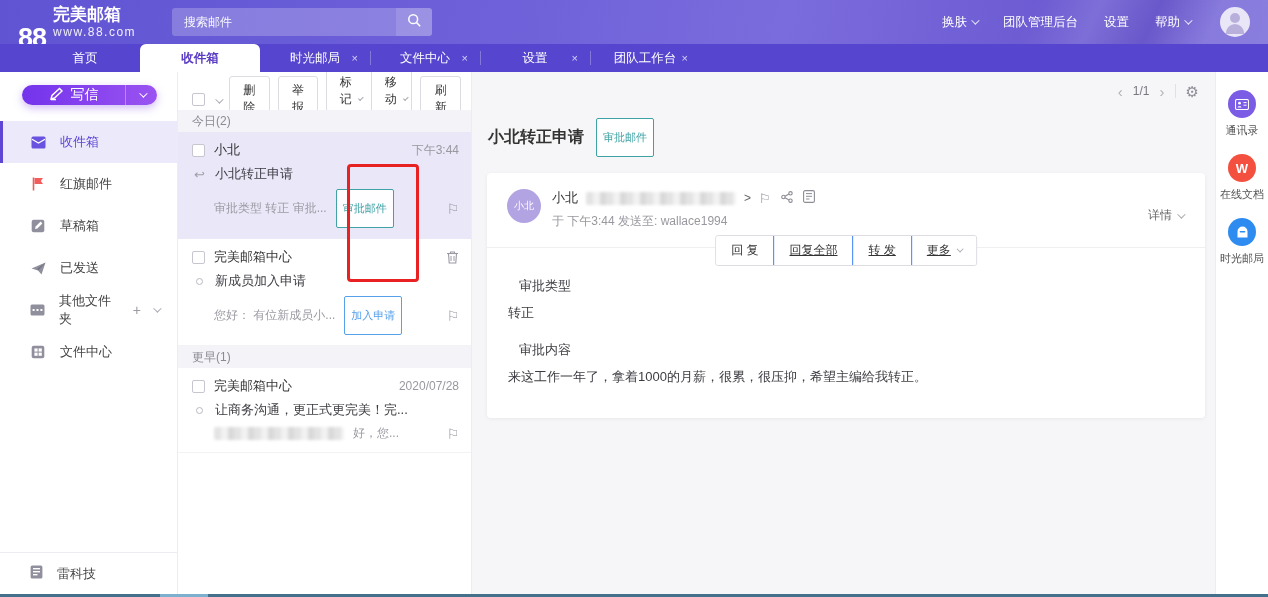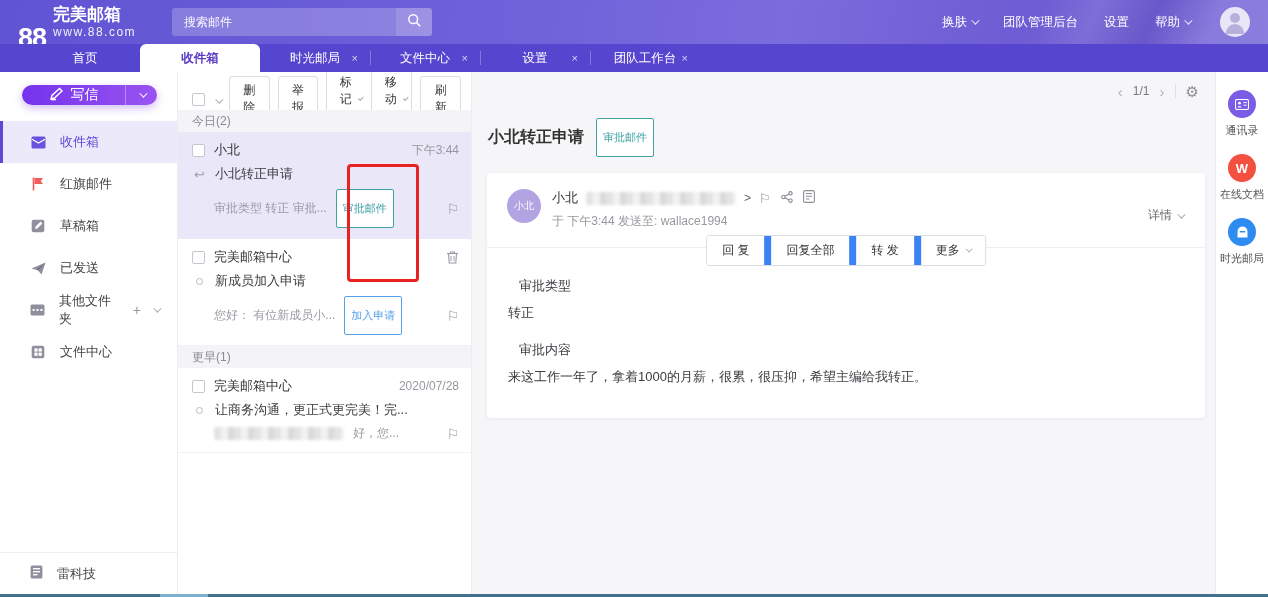--- a/index.html
+++ b/index.html
@@ -113,21 +113,21 @@
   .sender-name { font-size:13px; color:#333; }
   .sender-suffix { font-size:12px; color:#666; }
   .sender-icons { display:flex; align-items:center; gap:10px; color:#8d8d96; font-size:13px; }
   .sender-meta { font-size:12px; color:#98989f; margin-top:6px; }
   .card-details { position:absolute; right:22px; top:22px; display:flex; align-items:center; gap:5px; font-size:12px; color:#666; cursor:pointer;margin-top:12px; }
   .card-details .chev { border-color:#999; }
   .card-divider { position:absolute; left:0; right:0; top:74px; border-top:1px solid #efeff2; }
   .action-group { position:absolute; top:62px; left:50%; transform:translateX(-50%); display:flex;
     background:#fff; border:1px solid #dcdce2; border-radius:3px; overflow:hidden; }
   .act-btn { border:none; background:#fff; font-size:12px; color:#333; padding:6px 15px; cursor:pointer; display:flex; align-items:center; gap:5px; font-family:inherit; white-space:nowrap; }
-  .act-btn + .act-btn { border-left:7px solid #3b82f6; }
+  .act-btn + .act-btn { border-left:1px solid #3b82f6;text-decoration:underline; }
   .act-btn .chev { border-color:#9a9aa5; width:5px; height:5px; }
   .card-body { position:absolute; left:21px; top:103px; right:30px; font-size:13px; color:#3c3c42; line-height:1.5; }
   .body-label { margin-bottom:7px;margin-left:11px; }
   .body-gap { height:18px; }
 
   
   .rb-item { display:flex; flex-direction:column; align-items:center; gap:5px; cursor:pointer; }
   .rb-circle { width:28px; height:28px; border-radius:50%; display:flex; align-items:center; justify-content:center; color:#fff; }
   .rb-purple { background:#7b5ce5; }
   .rb-red { background:#f4503f; font-size:13px; font-weight:bold; }

